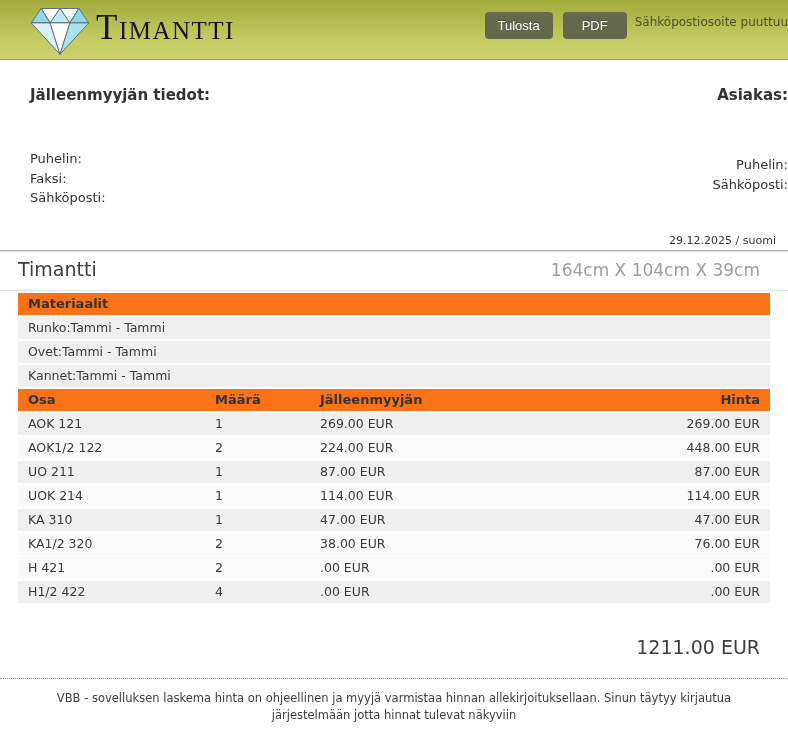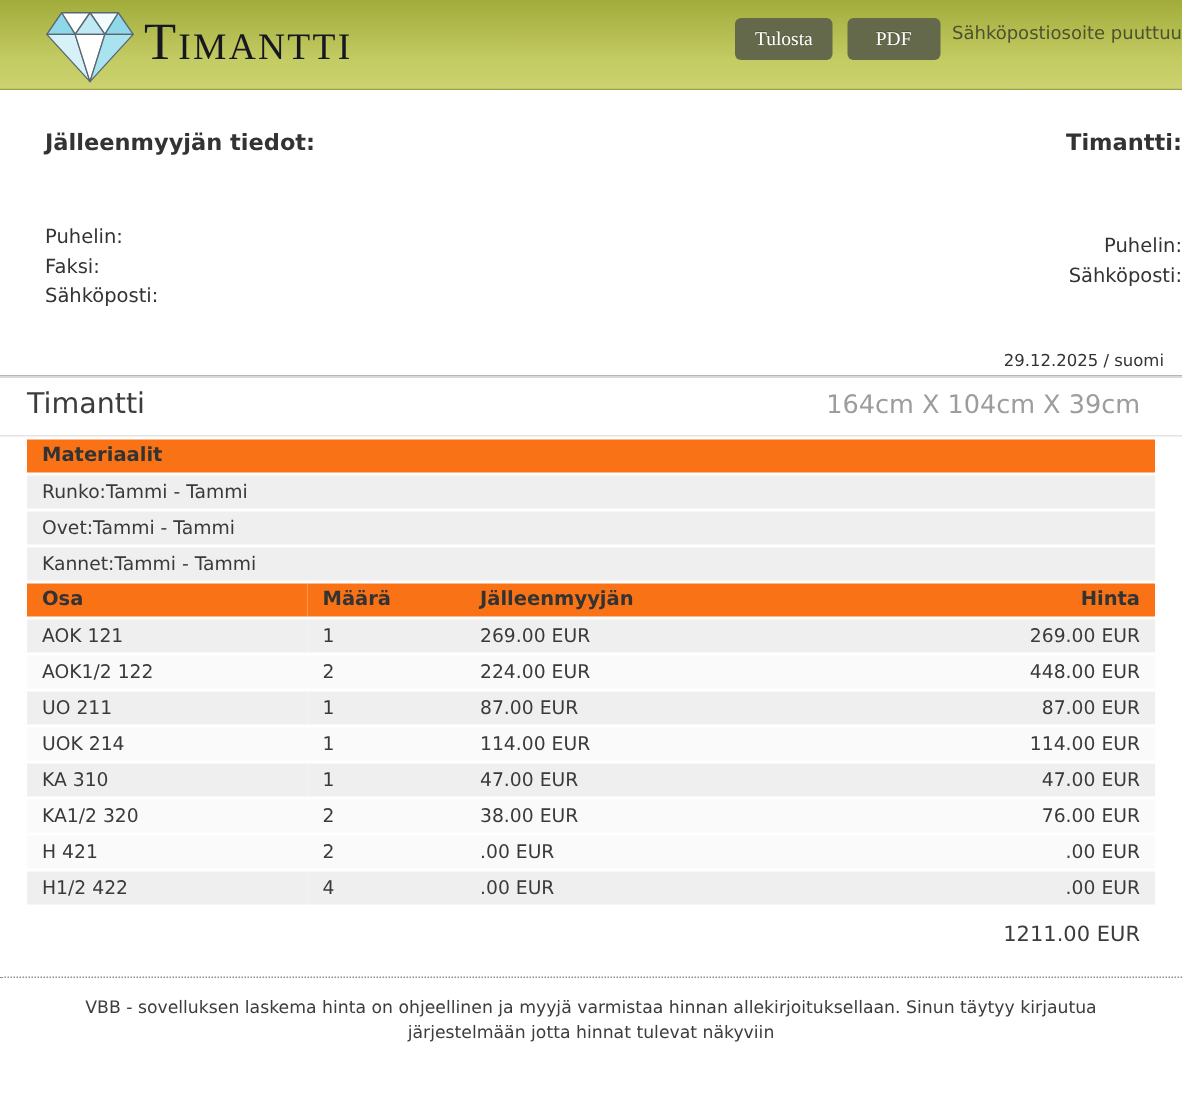--- a/index.html
+++ b/index.html
@@ -30,21 +30,21 @@
     margin-left: 4px;
     margin-top: -3px;
   }
   .flex-spacer { flex: 1; }
   .hdr-btn {
     align-self: flex-start;
     margin-top: 12px;
     margin-left: 10px;
     background: #65694b;
     color: #fff;
-    font-family: Liberation Serif, serif;
+    font-family: Liberation Sans, sans-serif;
     font-size: 13px;
     border: 0;
     border-radius: 4px;
     padding: 6px 13px;
     cursor: pointer;
     text-shadow: 0 -1px 0 rgba(0,0,0,0.25);
   }
   .hdr-btn.pdf { padding: 6px 19px; }
   .email-status {
     align-self: flex-start;
@@ -113,22 +113,23 @@
   }
   tr.mat td { background: #efefef; }
   tr.part.odd  td { background: #efefef; }
   tr.part.even td { background: #fafafa; }
   .right { text-align: right !important; }
 
   
   .total-row {
     text-align: right;
     padding: 10px 28px 0 0;
-    font-size: 14px;
+    font-size: 19px;
     color: #3c3c3c;
+    margin-top: 21px;
   }
   .footer {
     max-width: 700px;
     margin: 11px auto 0 auto;
     text-align: center;
     font-size: 11.5px;
     color: #3d3d3d;
     line-height: 1.55;
   }
 </style>
@@ -158,21 +159,21 @@
 <div class="info">
   <div class="info-col left">
     <div class="info-heading">Jälleenmyyjän tiedot:</div>
     <div class="info-labels">
       <div>Puhelin:</div>
       <div>Faksi:</div>
       <div>Sähköposti:</div>
     </div>
   </div>
   <div class="info-col right">
-    <div class="info-heading">Timantti:</div>
+    <div class="info-heading">Asiakas:</div>
     <div class="info-labels">
       <div>Puhelin:</div>
       <div>Sähköposti:</div>
     </div>
   </div>
 </div>
 
 <div class="date-row">29.12.2025 / suomi</div>
 <hr class="dbl">
 

